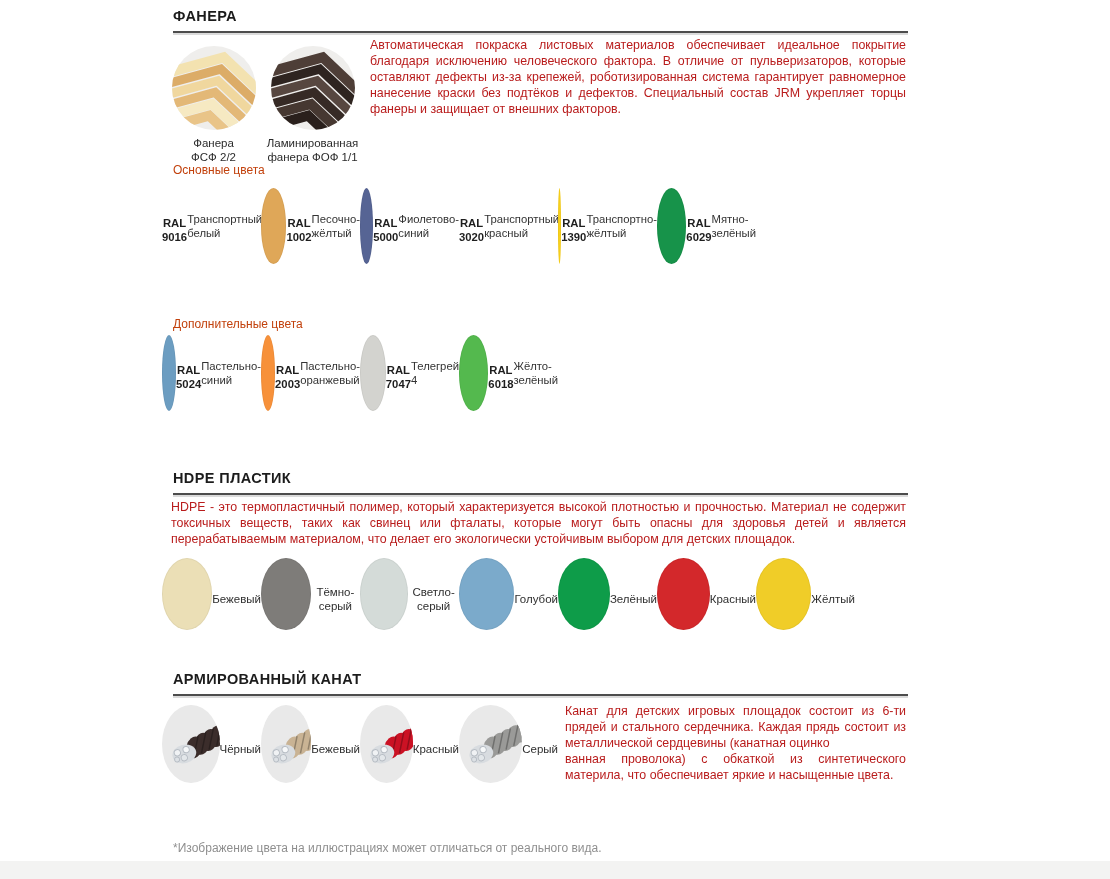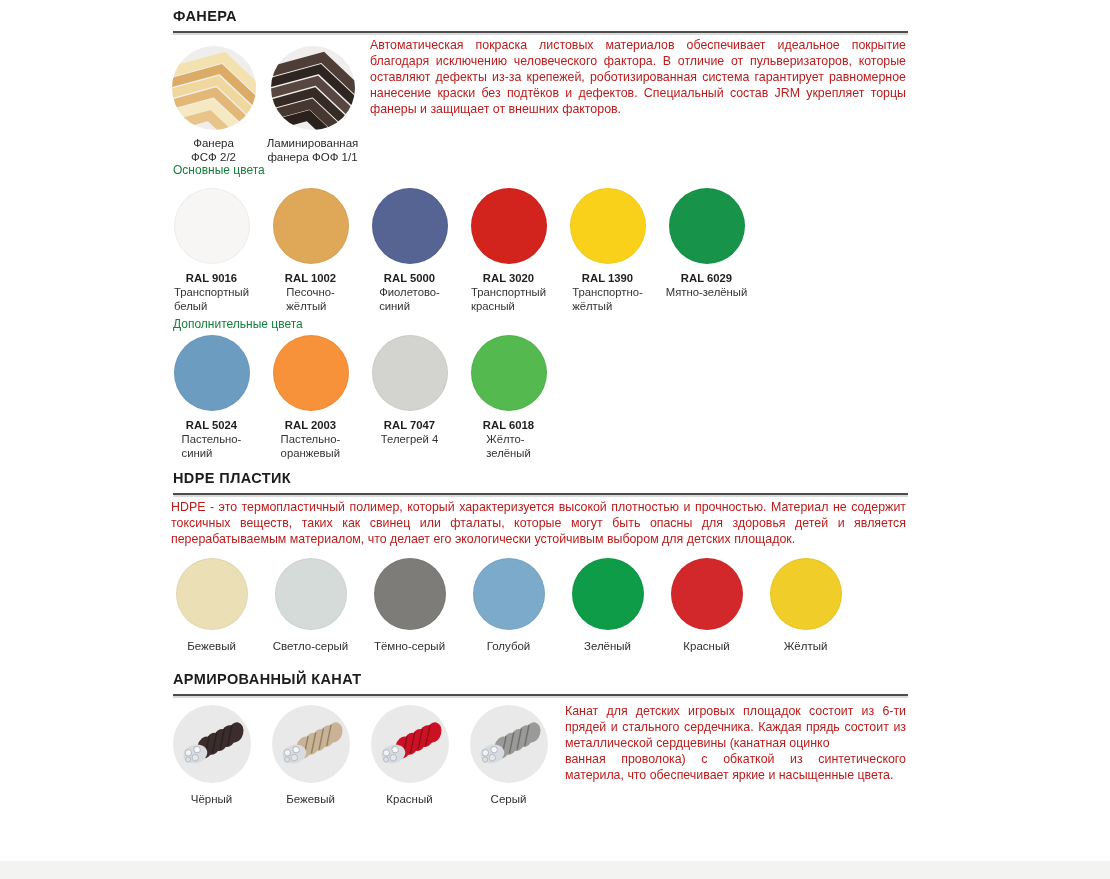--- a/index.html
+++ b/index.html
@@ -5,24 +5,24 @@
   * { margin:0; padding:0; box-sizing:border-box; }
   html,body { background:#ffffff; }
   body { font-family:"Liberation Sans", sans-serif; }
   .page { position:relative; width:1110px; height:879px; background:#ffffff; overflow:hidden; margin:0 auto; }
 
   .sec-title { position:absolute; left:173px; font-size:14.5px; font-weight:bold; color:#1c1c1c; letter-spacing:0.4px; }
   .rule { position:absolute; left:173px; width:735px; height:2px; background:#4d4d4d; box-shadow:0 2px 0 rgba(0,0,0,0.14); }
 
   .desc { position:absolute; font-size:12.4px; line-height:16px; color:#b91c1c; text-align:justify; white-space:pre-line; }
 
-  .group-label { position:absolute; left:173px; font-size:12px; color:#15803d; }
+  .group-label { position:absolute; left:173px; font-size:12px; color:#c2410c; }
 
   .row { position:absolute; display:flex; }
-  .cell { width:99px; display:flex; flex-direction:column; align-items:center; }
+  .cell { width:99px; display:flex; flex-direction:row; align-items:center; }
   .cell-wide { width:99px; display:flex; flex-direction:column; align-items:center; }
 
   .circle { border-radius:50%; box-shadow:inset 0 0 0 1px rgba(0,0,0,0.045); }
   .d76 { width:76px; height:76px; }
   .d72 { width:72px; height:72px; }
 
   .ral-code { margin-top:7px; font-size:11.3px; font-weight:bold; color:#1e1e1e; line-height:14px; text-align:center; }
   .color-name { margin-top:1px; font-size:11.3px; color:#333333; line-height:13.5px; text-align:left; white-space:pre-line; }
   .single-name { margin-top:9px; font-size:11.5px; color:#2f2f2f; line-height:14px; text-align:center; }
 
@@ -153,26 +153,26 @@
   <div class="rule" style="top:493px"></div>
 
   <p class="desc" style="left:171px; top:499px; width:735px">HDPE - это термопластичный полимер, который характеризуется высокой плотностью и прочностью. Материал не содержит токсичных веществ, таких как свинец или фталаты, которые могут быть опасны для здоровья детей и является перерабатываемым материалом, что делает его экологически устойчивым выбором для детских площадок.</p>
 
   <div class="row" style="left:162px; top:558px">
     <div class="cell">
       <div class="circle d72" style="background: rgb(235, 223, 182);"></div>
       <div class="single-name">Бежевый</div>
     </div>
     <div class="cell">
+      <div class="circle d72" style="background: rgb(126, 124, 121);"></div>
+      <div class="single-name">Тёмно-серый</div>
+    </div>
+    <div class="cell">
       <div class="circle d72" style="background: rgb(212, 219, 216);"></div>
       <div class="single-name">Светло-серый</div>
-    </div>
-    <div class="cell">
-      <div class="circle d72" style="background: rgb(126, 124, 121);"></div>
-      <div class="single-name">Тёмно-серый</div>
     </div>
     <div class="cell">
       <div class="circle d72" style="background: rgb(123, 170, 203);"></div>
       <div class="single-name">Голубой</div>
     </div>
     <div class="cell">
       <div class="circle d72" style="background: rgb(14, 156, 73);"></div>
       <div class="single-name">Зелёный</div>
     </div>
     <div class="cell">
@@ -295,15 +295,16 @@
           </g>
         </svg>
       </div>
       <div class="single-name">Серый</div>
     </div>
   </div>
 
   <p class="desc" style="left:565px; top:703px; width:341px">Канат для детских игровых площадок состоит из 6-ти прядей и стального сердечника. Каждая прядь состоит из металлической сердцевины (канатная оцинко
 ванная проволока) с обкаткой из синтетического материла, что обеспечивает яркие и насыщенные цвета.</p>
 
+  <div class="footnote" style="left:173px; top:841px">*Изображение цвета на иллюстрациях может отличаться от реального вида.</div>
   <div class="bottom-strip"></div>
 
 </div>
 
 </body></html>

